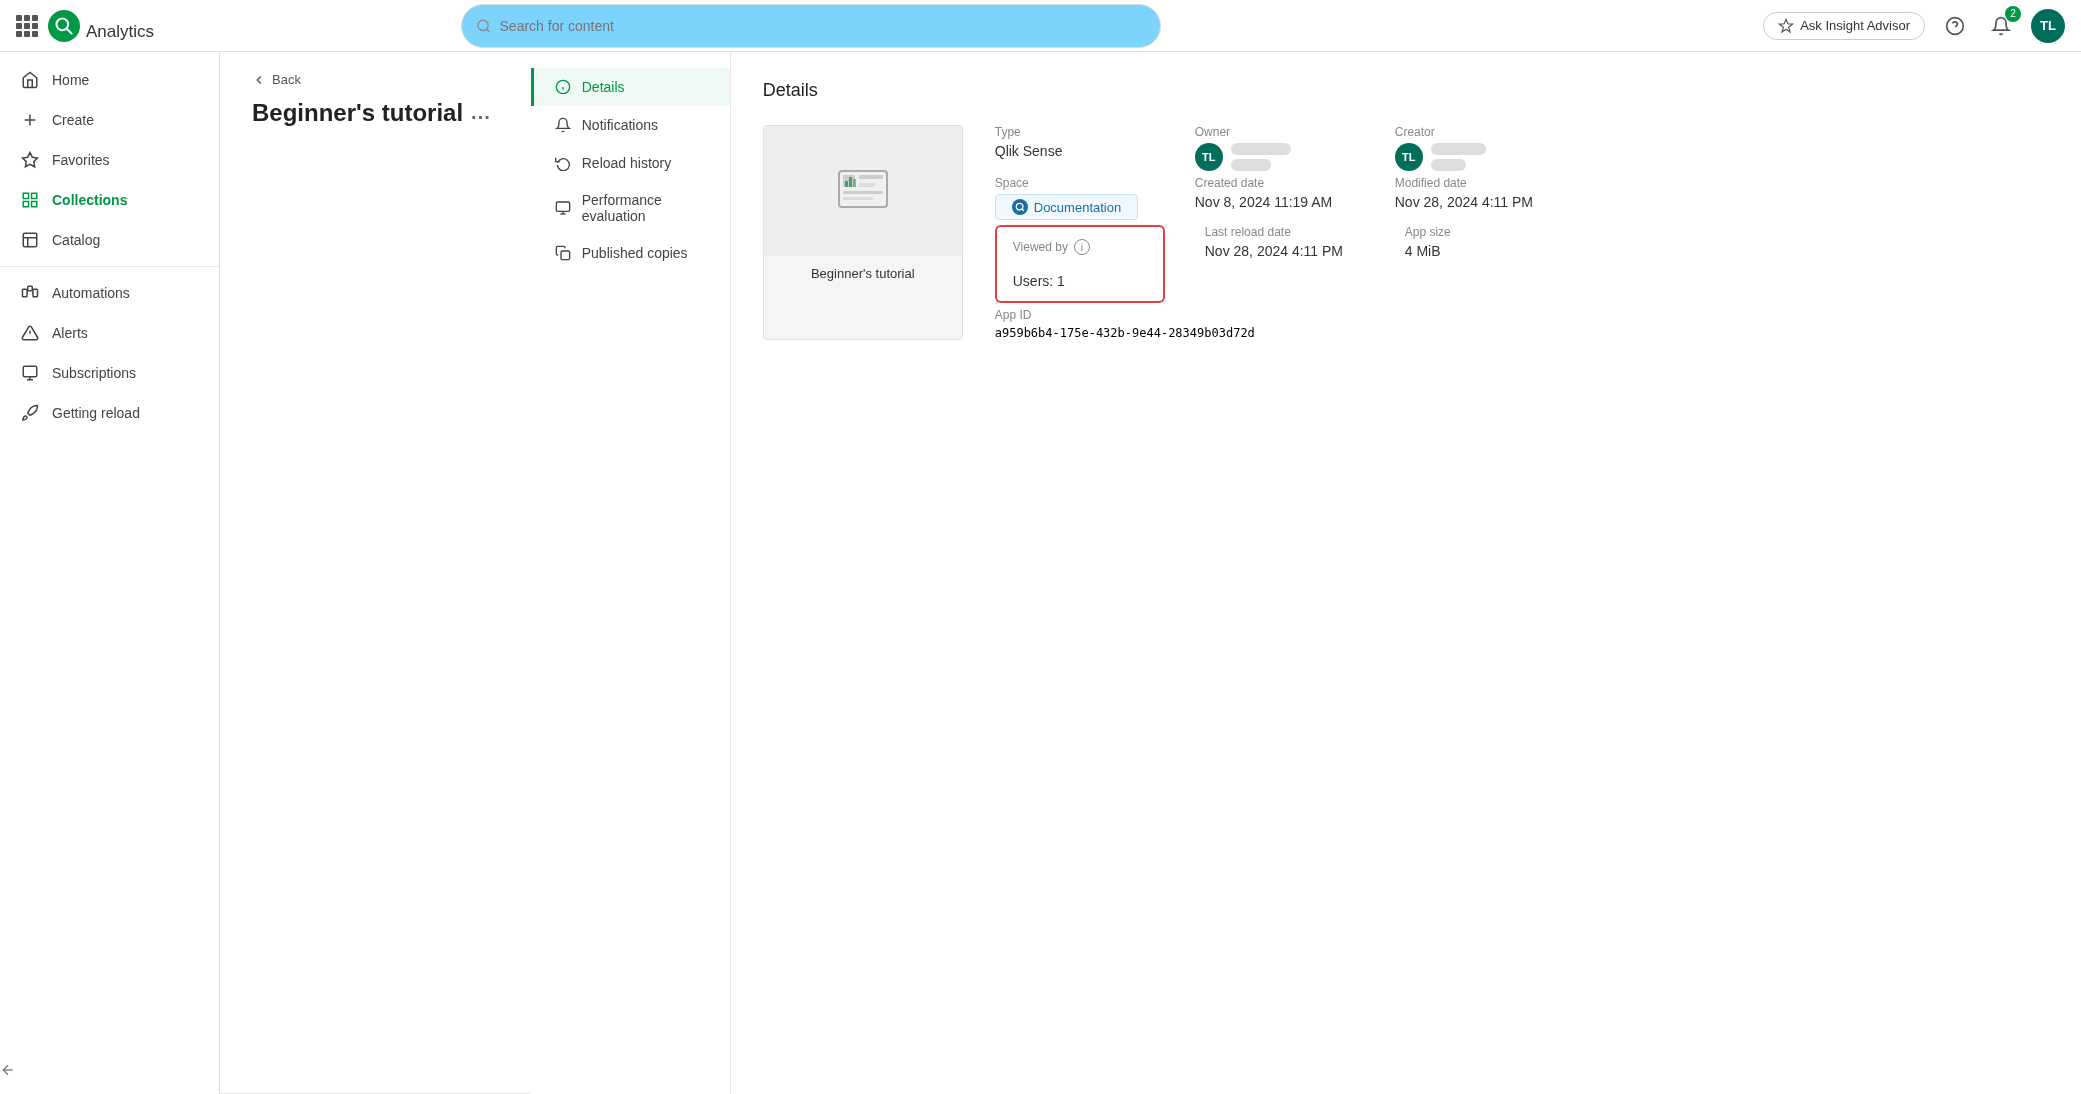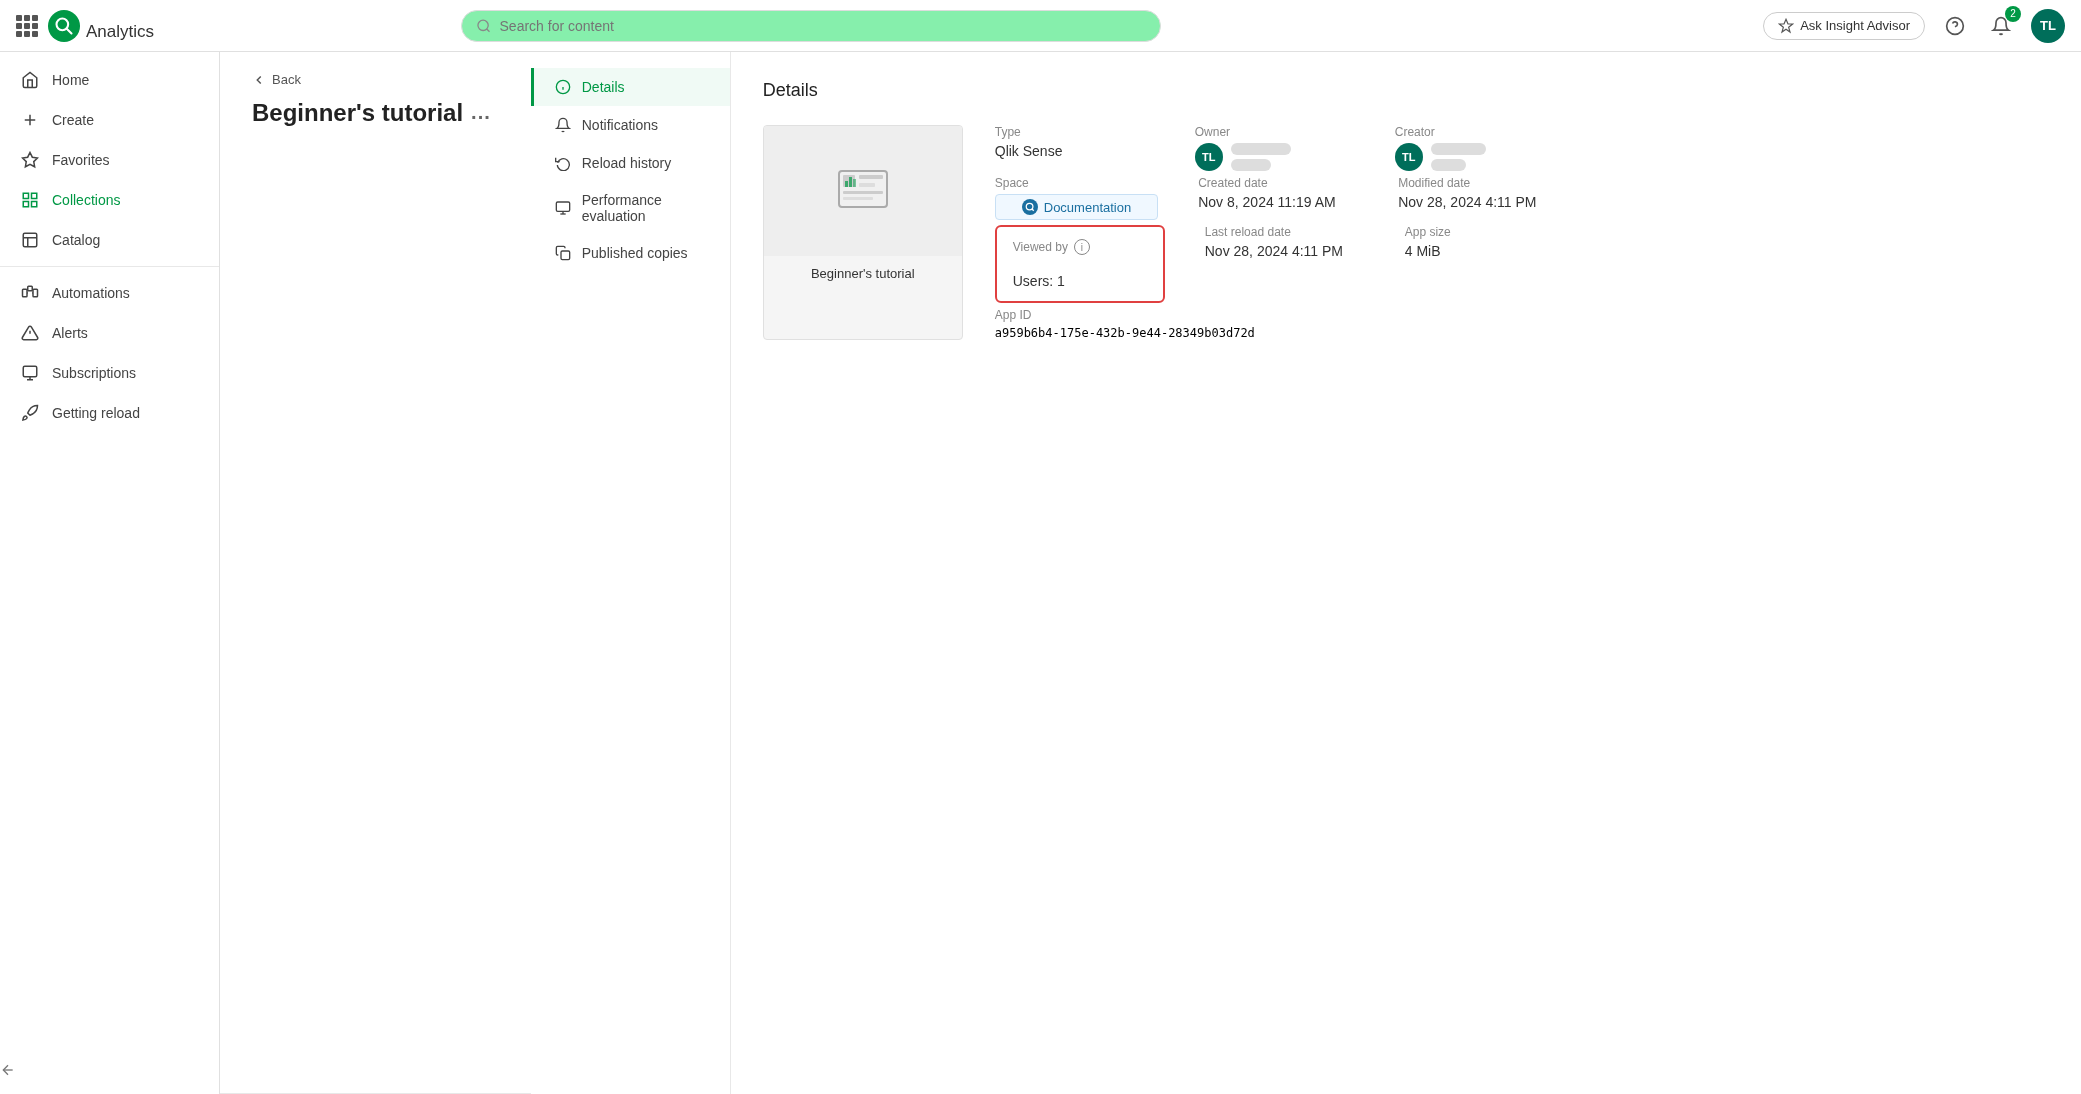--- a/index.html
+++ b/index.html
@@ -15,22 +15,22 @@
     .grid-icon { width: 22px; height: 22px; display: grid; grid-template-columns: repeat(3,6px); grid-template-rows: repeat(3,6px); gap: 2px; cursor: pointer; }
     .grid-icon span { background: #555; border-radius: 1px; }
     .qlik-logo { display: flex; align-items: flex-end; gap: 6px; }
     .qlik-logo-circle { width: 32px; height: 32px; background: #009845; border-radius: 50%; display: flex; align-items: center; justify-content: center; }
     .qlik-logo-circle svg { width: 20px; height: 20px; }
     .app-name { font-size: 17px; font-weight: 400; color: #333; }
 
     .search-bar {
       flex: 1; max-width: 700px; margin: 0 auto;
       display: flex; align-items: center;
-      background: #86efac; border: 1px solid #ddd; border-radius: 24px;
-      padding: 0 14px; height: 32px; gap: 8px;
+      background: #7dd3fc; border: 1px solid #ddd; border-radius: 24px;
+      padding: 0 14px; height: 44px; gap: 8px;
     }
     .search-bar input { border: none; background: transparent; outline: none; font-size: 14px; color: #555; width: 100%; }
 
     .topnav-right { display: flex; align-items: center; gap: 14px; margin-left: auto; }
     .insight-btn {
       display: flex; align-items: center; gap: 6px;
       border: 1px solid #ccc; border-radius: 20px;
       padding: 5px 14px; cursor: pointer; background: #fff;
       font-size: 13px; color: #333;
     }
@@ -45,21 +45,21 @@
     .sidebar {
       width: 220px; background: #fff; border-right: 1px solid #e0e0e0;
       display: flex; flex-direction: column; padding: 8px 0; flex-shrink: 0;
       overflow-y: auto;
     }
     .sidebar-item {
       display: flex; align-items: center; gap: 12px;
       padding: 10px 20px; cursor: pointer; color: #444; font-size: 14px;
       border-radius: 0; transition: background 0.15s;
     }
-    .sidebar-item.active { color: #009845; font-weight: 400; text-align: center; }
+    .sidebar-item.active { color: #009845; font-weight: 700; text-align: center; }
     .sidebar-icon { width: 20px; height: 20px; display: flex; align-items: center; justify-content: center; flex-shrink: 0; }
     .sidebar-divider { border: none; border-top: 1px solid #e8e8e8; margin: 6px 0; }
     .collapse-btn { display: flex; align-items: center; gap: 6px; cursor: pointer; color: #777; font-size: 13px; padding: 8px 0; }
 
     
     .content { flex: 1; overflow-y: auto; background: #fff; display: flex; }
 
     
     .page-header { padding: 20px 32px 0; border-bottom: 1px solid #e8e8e8; background: #fff; }
     .back-link { display: flex; align-items: center; gap: 6px; color: #555; font-size: 13px; cursor: pointer; margin-bottom: 10px; }
@@ -102,21 +102,21 @@
     .detail-value { font-size: 14px; color: #333; }
     .detail-value.mono { font-size: 12px; font-family: monospace; color: #000000; }
 
     .owner-cell { display: flex; align-items: center; gap: 8px; }
     .owner-avatar { width: 28px; height: 28px; background: #006e5a; border-radius: 50%; display: flex; align-items: center; justify-content: center; color: #fff; font-size: 11px; font-weight: 600; flex-shrink: 0; }
     .owner-name-bar { height: 12px; border-radius: 6px; background: #ddd; }
 
     .space-badge {
       display: flex; align-items: center; gap: 6px;
       background: #f0f8ff; border: 1px solid #c8e0f5; border-radius: 4px;
-      padding: 4px 26px; font-size: 13px; color: #1a6fa0; width: fit-content; cursor: pointer;
+      padding: 4px 16px; font-size: 13px; color: #1a6fa0; width: fit-content; cursor: pointer;
     }
     .space-icon { width: 16px; height: 16px; background: #1a6fa0; border-radius: 50%; display: flex; align-items: center; justify-content: center; }
 
     .viewed-by-box {
       border: 2px solid #e04040; border-radius: 6px;
       padding: 12px 16px; min-width: 170px;
     }
     .viewed-by-header { display: flex; align-items: center; gap: 6px; margin-bottom: 18px; }
     .info-icon { width: 16px; height: 16px; border: 1.5px solid #888; border-radius: 50%; display: flex; align-items: center; justify-content: center; font-size: 10px; color: #888; cursor: pointer; }
   </style>

